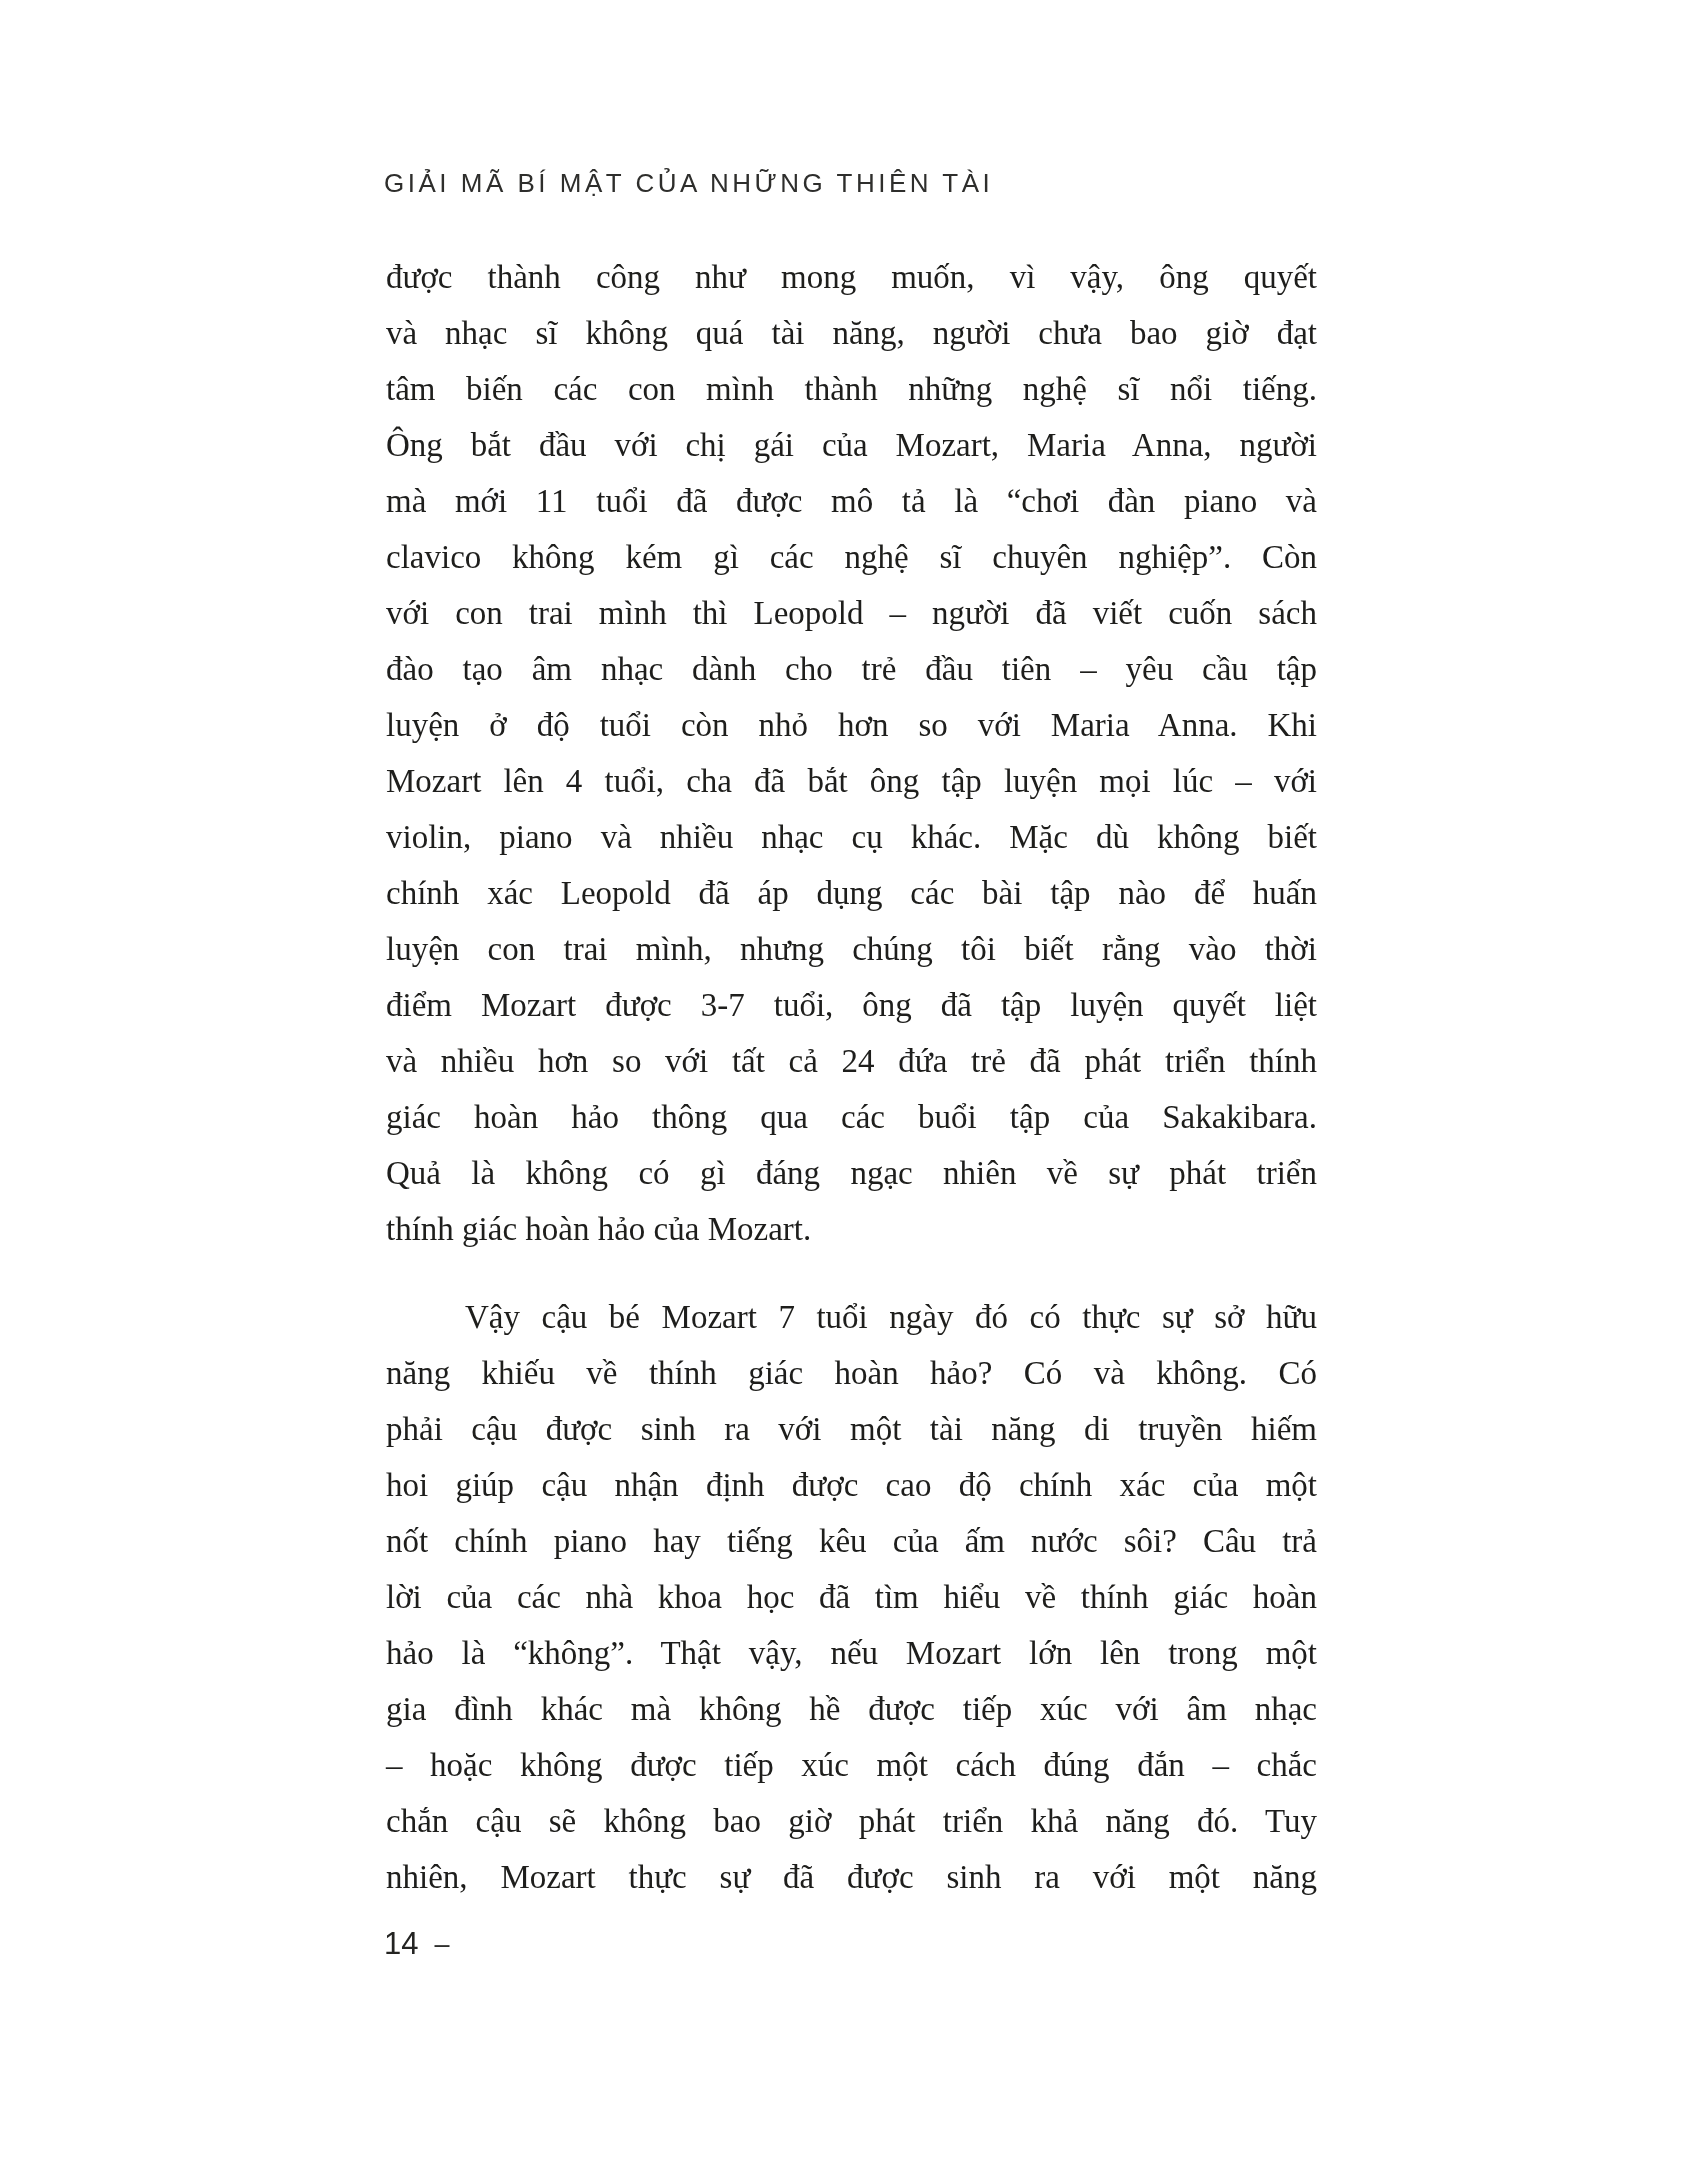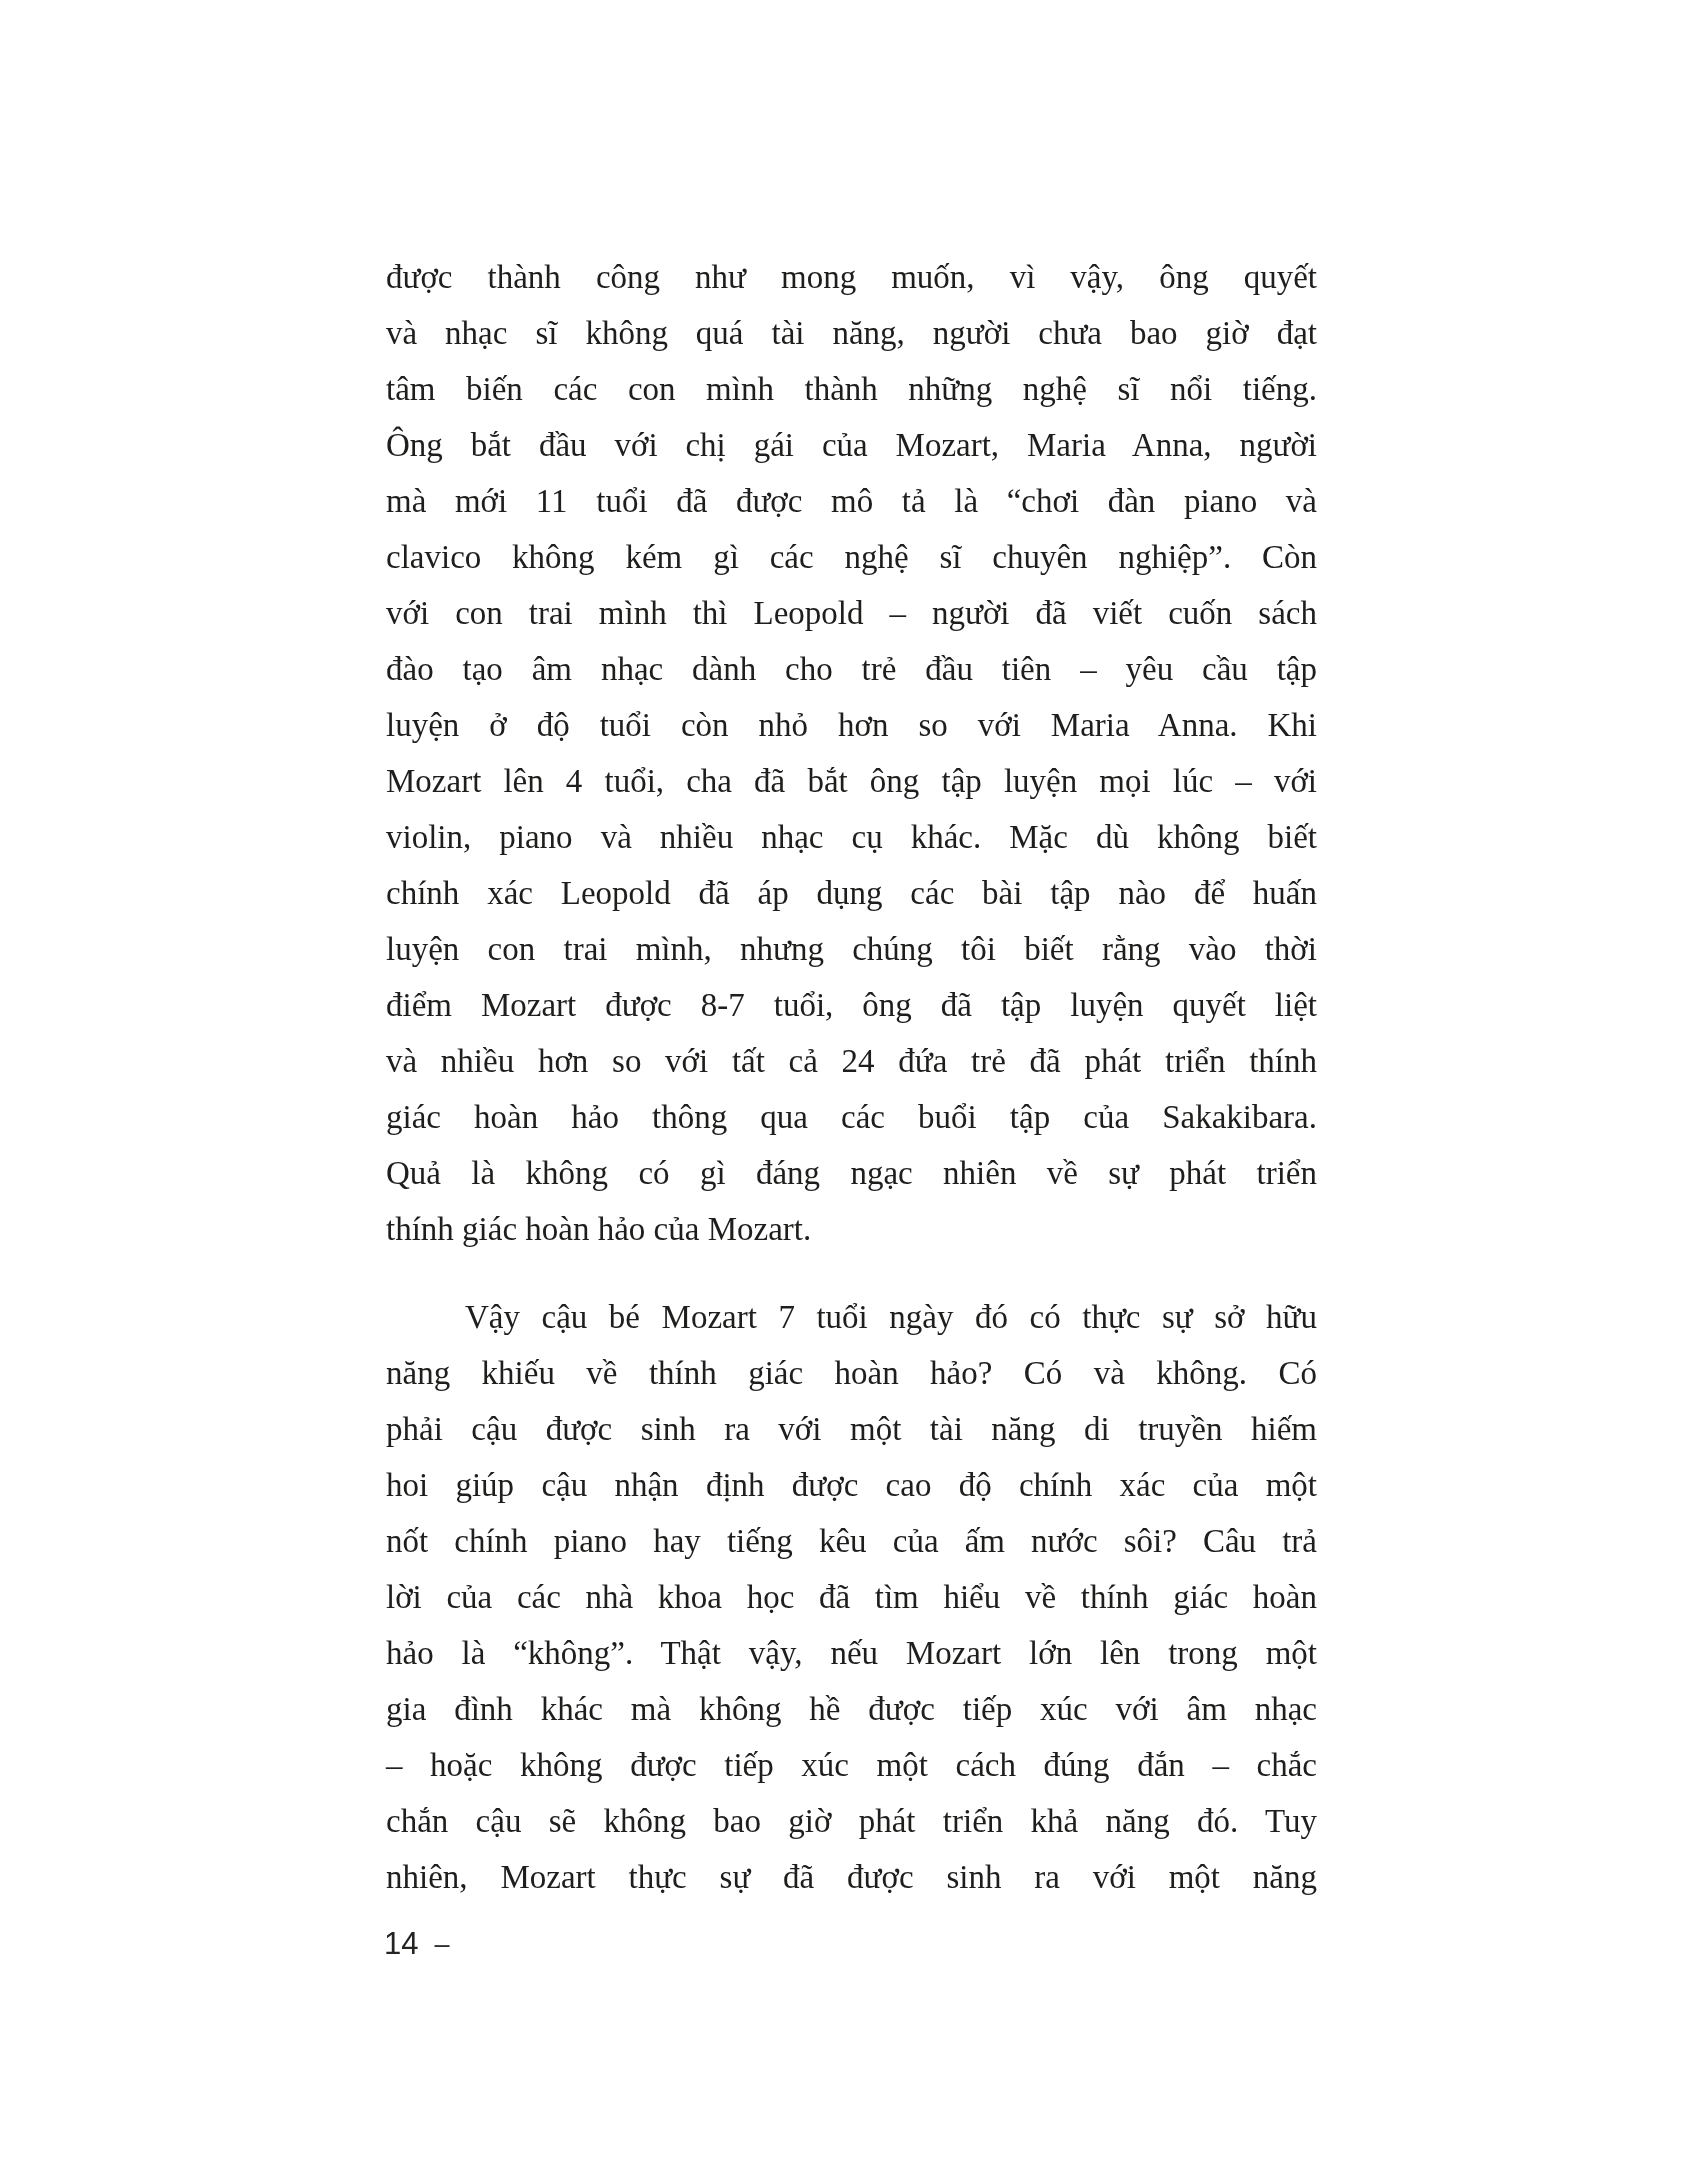--- a/index.html
+++ b/index.html
@@ -70,37 +70,38 @@
     margin-left: 16px;
     font-size: 27px;
     color: #2e2e2c;
   }
 </style>
 </head>
 <body>
 
 <div class="page">
 
+  <div class="running-header">GIẢI MÃ BÍ MẬT CỦA NHỮNG THIÊN TÀI</div>
 
   <div class="body-text">
       <div class="para">
         <div class="line justify">được thành công như mong muốn, vì vậy, ông quyết</div>
         <div class="line justify">và nhạc sĩ không quá tài năng, người chưa bao giờ đạt</div>
         <div class="line justify">tâm biến các con mình thành những nghệ sĩ nổi tiếng.</div>
         <div class="line justify">Ông bắt đầu với chị gái của Mozart, Maria Anna, người</div>
         <div class="line justify">mà mới 11 tuổi đã được mô tả là “chơi đàn piano và</div>
         <div class="line justify">clavico không kém gì các nghệ sĩ chuyên nghiệp”. Còn</div>
         <div class="line justify">với con trai mình thì Leopold – người đã viết cuốn sách</div>
         <div class="line justify">đào tạo âm nhạc dành cho trẻ đầu tiên – yêu cầu tập</div>
         <div class="line justify">luyện ở độ tuổi còn nhỏ hơn so với Maria Anna. Khi</div>
         <div class="line justify">Mozart lên 4 tuổi, cha đã bắt ông tập luyện mọi lúc – với</div>
         <div class="line justify">violin, piano và nhiều nhạc cụ khác. Mặc dù không biết</div>
         <div class="line justify">chính xác Leopold đã áp dụng các bài tập nào để huấn</div>
         <div class="line justify">luyện con trai mình, nhưng chúng tôi biết rằng vào thời</div>
-        <div class="line justify">điểm Mozart được 8-7 tuổi, ông đã tập luyện quyết liệt</div>
+        <div class="line justify">điểm Mozart được 3-7 tuổi, ông đã tập luyện quyết liệt</div>
         <div class="line justify">và nhiều hơn so với tất cả 24 đứa trẻ đã phát triển thính</div>
         <div class="line justify">giác hoàn hảo thông qua các buổi tập của Sakakibara.</div>
         <div class="line justify">Quả là không có gì đáng ngạc nhiên về sự phát triển</div>
         <div class="line flush">thính giác hoàn hảo của Mozart.</div>
       </div>
       <div class="para">
         <div class="line justify indent">Vậy cậu bé Mozart 7 tuổi ngày đó có thực sự sở hữu</div>
         <div class="line justify">năng khiếu về thính giác hoàn hảo? Có và không. Có</div>
         <div class="line justify">phải cậu được sinh ra với một tài năng di truyền hiếm</div>
         <div class="line justify">hoi giúp cậu nhận định được cao độ chính xác của một</div>

